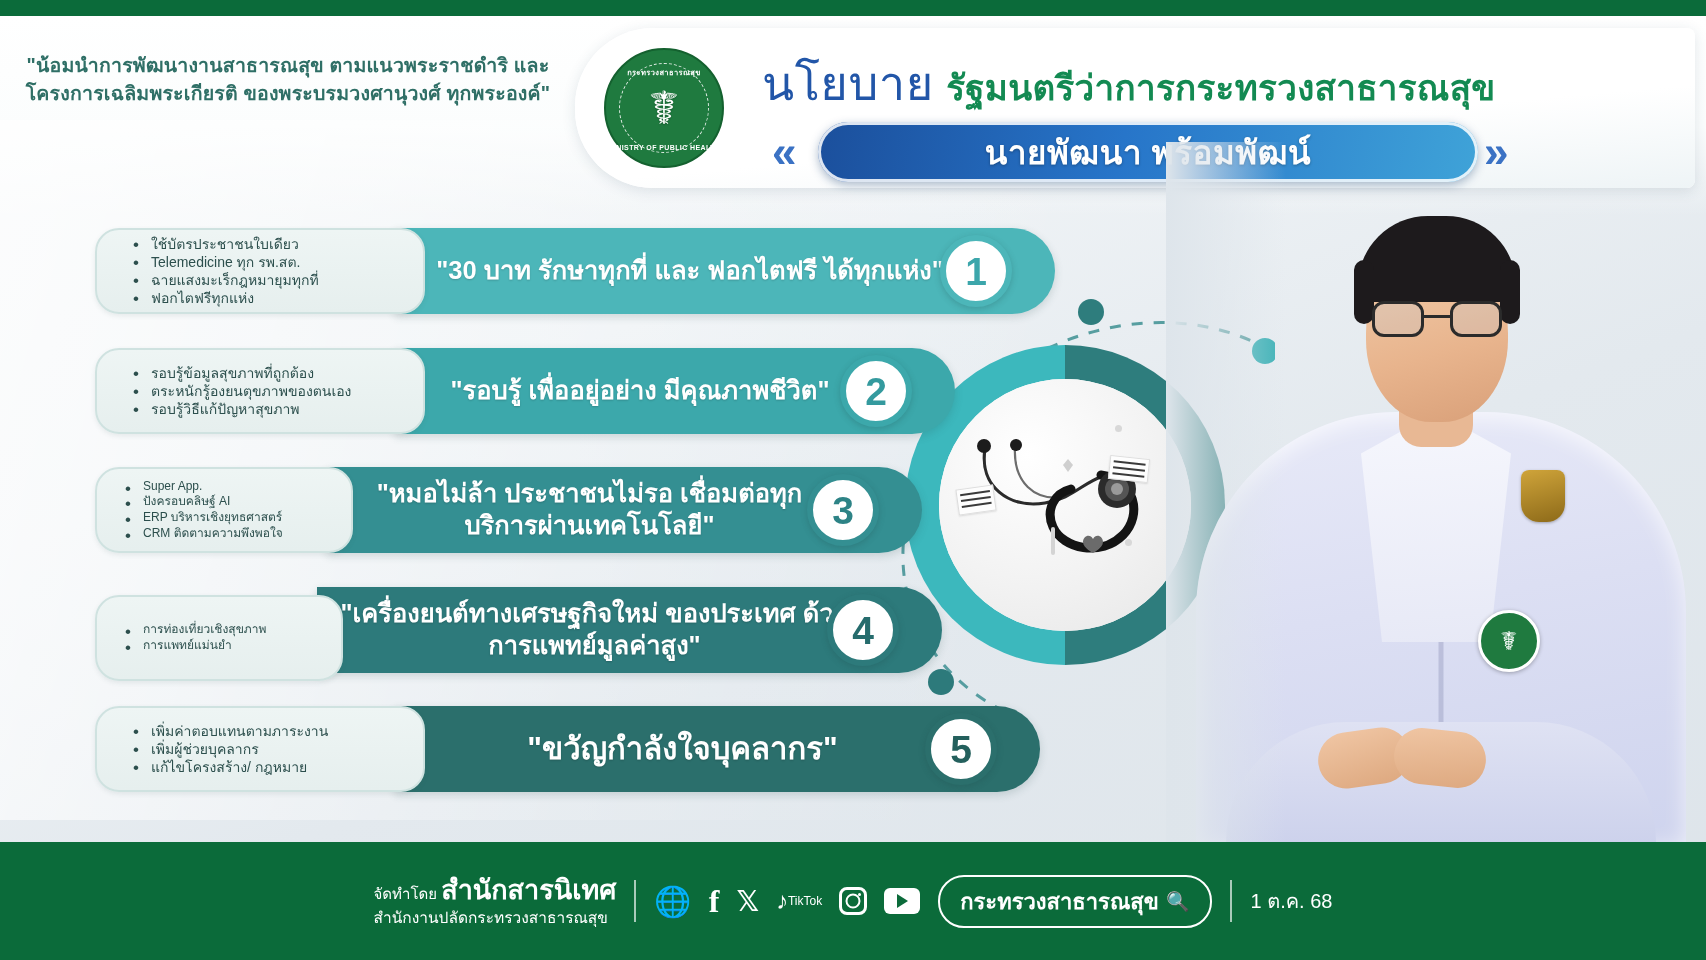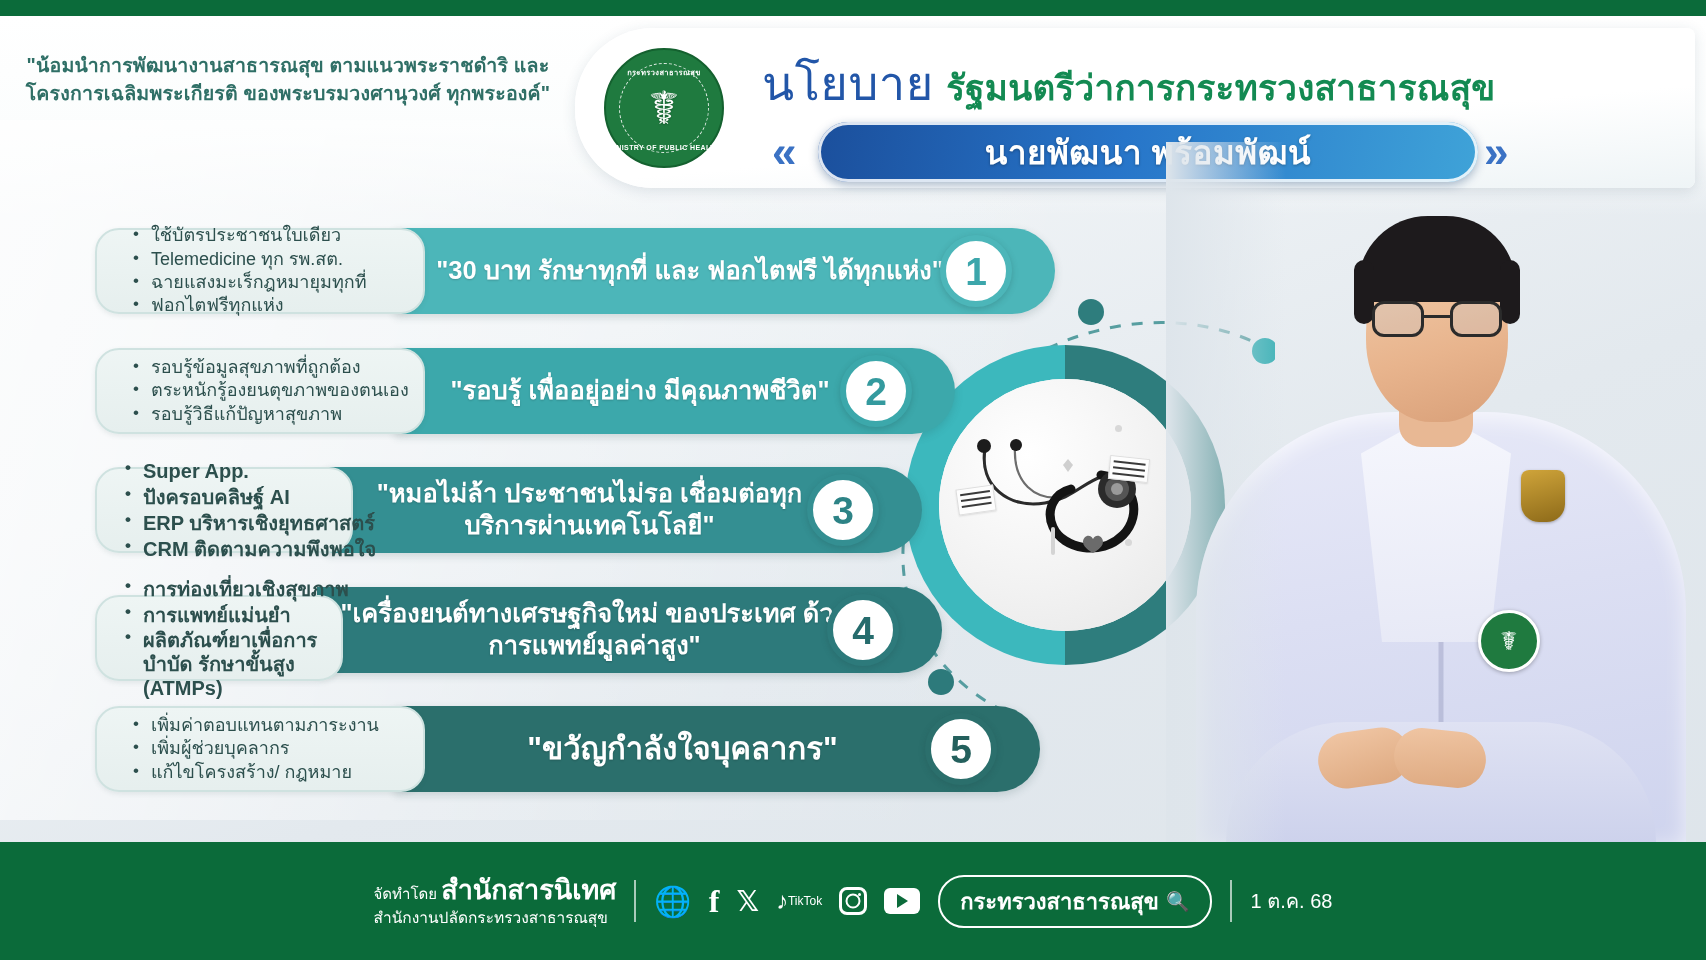--- a/index.html
+++ b/index.html
@@ -148,21 +148,21 @@
     background:linear-gradient(180deg,#eef5f4 0%,#e6efee 100%);
     border:2px solid #cfe2e0;
     border-radius:24px;
     display:flex; align-items:center;
     padding-left:34px; padding-right:18px;
     z-index:3;
     box-shadow:0 2px 5px rgba(60,90,90,.10);
   }
   .row .bullets ul { list-style:none; }
   .row .bullets li {
-    color:#2c4f4d; font-size:18px; line-height:1.30;
+    color:#2c4f4d; font-size:14px; line-height:1.30;
     position:relative; padding-left:20px; white-space:nowrap;
   }
   .row .bullets li:before {
     content:"\2022"; position:absolute; left:2px; top:-1px;
     color:#2c4f4d; font-size:17px;
   }
   .row .bullets li.wrap { white-space:normal; line-height:1.2; }
 
   .row .slogan {
     position:absolute; top:0; height:86px;
@@ -186,21 +186,21 @@
     font-size:39px; font-weight:bold; line-height:1;
   }
 
   
   .r1 { top:228px; }  .r1 .bullets{ width:330px; }  .r1 .slogan{ left:300px; width:660px; background:#4cb6b9; } .r1 .badge{ left:845px; border:6px solid #4cb6b9; } .r1 .badge b{ color:#3ca6ab; }
   .r2 { top:348px; }  .r2 .bullets{ width:330px; }  .r2 .slogan{ left:300px; width:560px; background:#3ca8ab; } .r2 .badge{ left:745px; border:6px solid #3ca8ab; } .r2 .badge b{ color:#349a9e; }
   .r3 { top:467px; }  .r3 .bullets{ width:258px; }  .r3 .slogan{ left:232px; width:595px; background:#348f92; } .r3 .badge{ left:712px; border:6px solid #348f92; } .r3 .badge b{ color:#2d8386; }
   .r4 { top:587px; }  .r4 .bullets{ width:248px; }  .r4 .slogan{ left:222px; width:625px; background:#2d7a7b; } .r4 .badge{ left:732px; border:6px solid #2d7a7b; } .r4 .badge b{ color:#266c6d; }
   .r5 { top:706px; }  .r5 .bullets{ width:330px; }  .r5 .slogan{ left:300px; width:645px; background:#2b6f6c; } .r5 .badge{ left:830px; border:6px solid #2b6f6c; } .r5 .badge b{ color:#24605d; }
 
-  .r3 .bullets li, .r4 .bullets li { font-size:20px;font-weight:bold; }
+  .r3 .bullets li, .r4 .bullets li { font-size:12px; }
   .r3 .bullets { padding-left:26px; }
   .r4 .bullets { padding-left:26px;margin-top:8px; }
   .r5 .slogan span { font-size:31px; }
 
   
   .person {
     position:absolute; right:0; bottom:118px; width:540px; height:700px;
     overflow:hidden; z-index:7;
   }
   .p-coat {
@@ -432,21 +432,20 @@
   </div>
 
   <div class="row r4">
     <div class="slogan">
       <span>"เครื่องยนต์ทางเศรษฐกิจใหม่ ของประเทศ ด้วยการแพทย์มูลค่าสูง"</span>
     </div>
     <div class="bullets">
       <ul>
         <li>การท่องเที่ยวเชิงสุขภาพ</li>
         <li>การแพทย์แม่นยำ</li>
-        <li class="wrap">ผลิตภัณฑ์ยาเพื่อการบำบัด รักษาขั้นสูง (ATMPs)</li>
       </ul>
     </div>
     <div class="badge">
       <b>4</b>
     </div>
   </div>
 
   <div class="row r5">
     <div class="slogan">
       <span>"ขวัญกำลังใจบุคลากร"</span>

